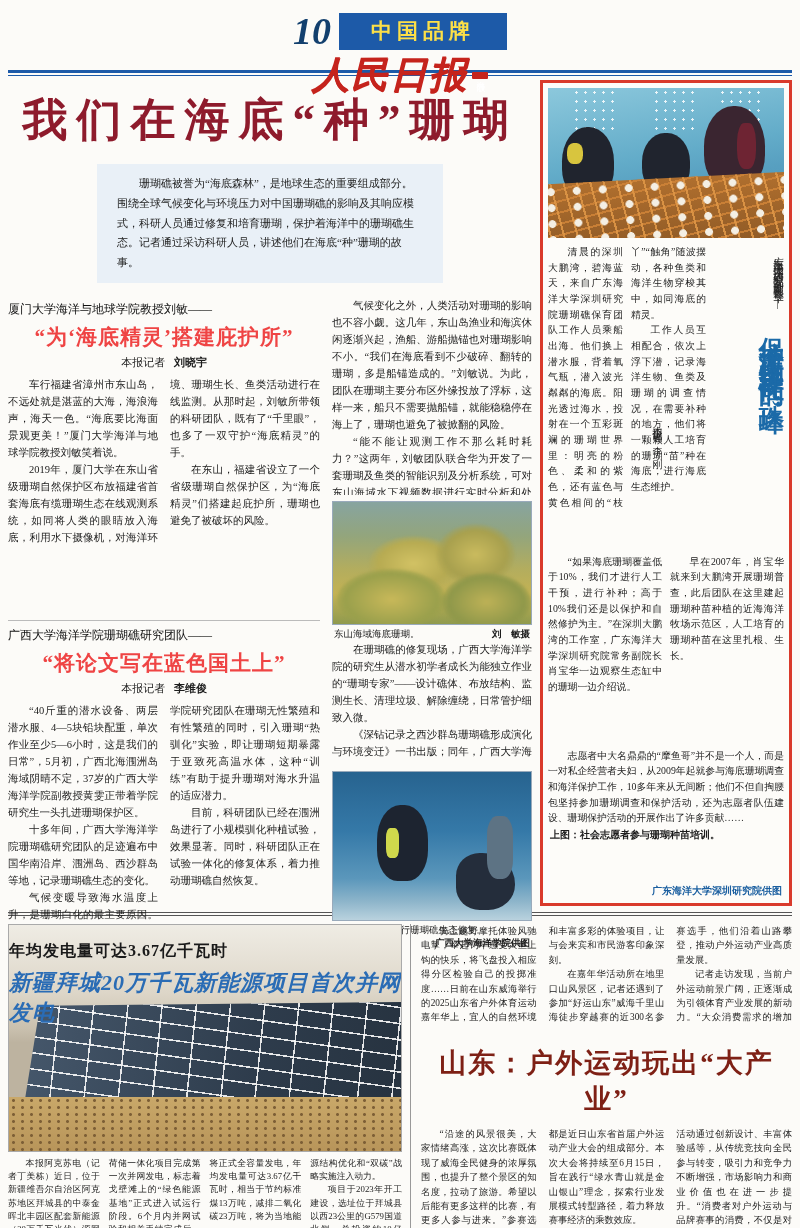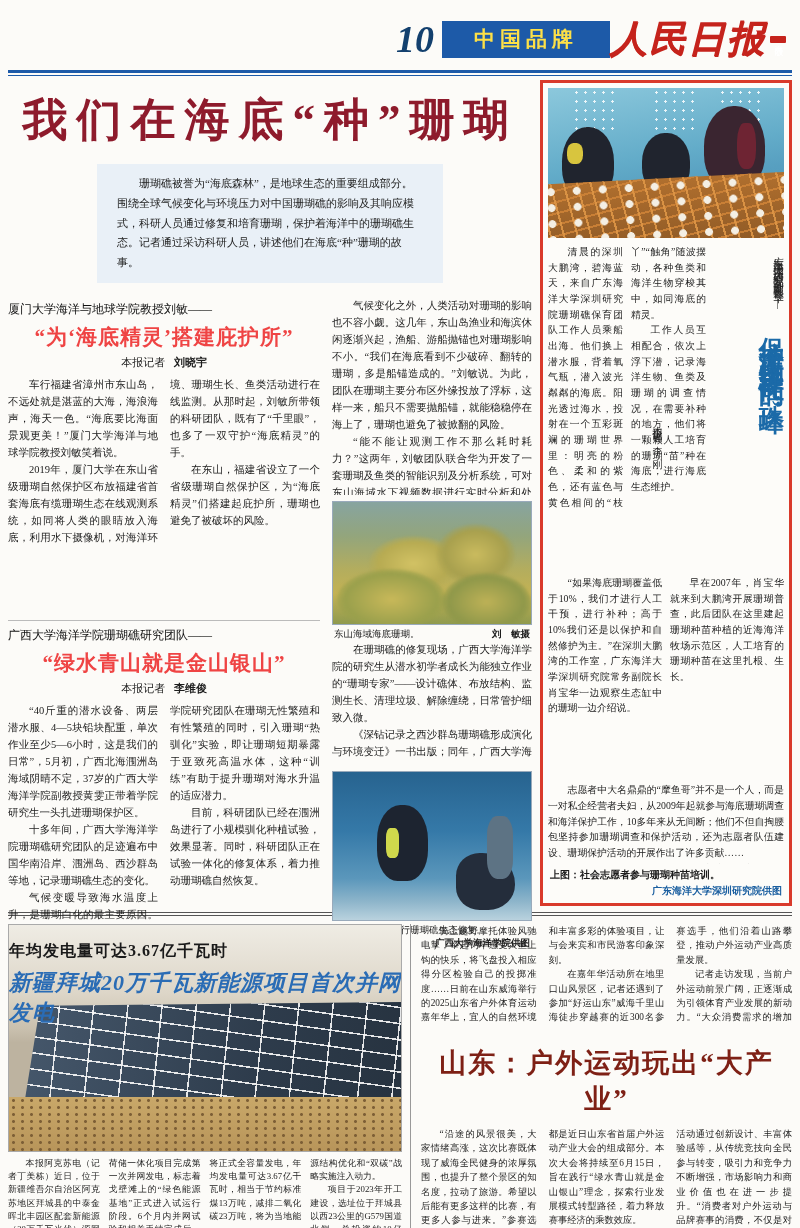--- a/index.html
+++ b/index.html
@@ -1,21 +1,21 @@
 <!DOCTYPE html>
 <html><head>
 <meta charset="utf-8">
 <style>
   * { box-sizing: border-box; margin: 0; padding: 0; }
   html,body { background:#e8e8e6; }
   body { font-family: "Liberation Serif", "DejaVu Serif", serif; }
   .page { width:800px; height:1228px; margin:0 auto; background:#fcfbf8; color:#1c1c1c; overflow:hidden; position:relative; padding:6px 8px 0; }
 
   
-  .hdr { display:flex; align-items:center; justify-content:flex-end; padding:6px 6px 2px; height:62px; }
+  .hdr { display:flex; align-items:center; justify-content:space-between; padding:6px 6px 2px; height:62px;flex-direction:column; }
   .hdr-left { display:flex; align-items:center; gap:8px; }
   .pagenum { font-size:38px; font-weight:bold; font-style:italic; color:#13406e; line-height:1; }
   .secbox { background:#1d5aa8; color:#fde047; font-family:"Liberation Sans",sans-serif; font-weight:bold; font-size:21px; letter-spacing:5px; padding:4px 32px 5px; }
   .masthead { display:flex; align-items:center; gap:4px; }
   .mh-title { color:#c5231c; font-size:37px; font-weight:bold; font-style:italic; letter-spacing:2px; text-shadow:0.5px 0.5px 0 #c5231c; }
   .mh-badge { background:#c5231c; color:#fff; font-size:9px; writing-mode:vertical-rl; padding:2px 3px; line-height:1.1; letter-spacing:1px; border-radius:1px; }
   .hdr-right { text-align:right; font-size:12.5px; line-height:1.5; }
   .hdr-right .sub { font-size:9.5px; color:#333; }
   .blue-rule { height:6px; border-top:3px solid #1d5aa8; border-bottom:1px solid #1d5aa8; margin:2px 0 4px; }
 
@@ -80,21 +80,21 @@
   .feat-main { display:flex; gap:14px; height:328px; margin-top:6px; overflow:hidden; }
   .feat-side { flex:1; min-width:0; column-count:2; column-gap:8px; font-size:9.8px; line-height:1.6; text-align:justify; overflow:hidden; }
   .feat-side p, .feat-wide p, .feat-full p { text-indent:2em; margin:0; }
   .vtitle { width:64px; flex:none; writing-mode:vertical-rl; display:flex; gap:6px; padding-top:4px; }
   .vkicker { font-size:10.5px; letter-spacing:2px; color:#222; line-height:1.2; }
   .vt { font-size:25px; font-weight:bold; color:#1b6aa8; letter-spacing:5px; line-height:1.05; }
   .vbyline { font-size:10px; padding-block-start:120px; letter-spacing:2px; }
   .feat-wide { column-count:2; column-gap:8px; font-size:9.8px; line-height:1.6; text-align:justify; height:206px; overflow:hidden; margin-top:4px; }
   .feat-full { font-size:9.8px; line-height:1.6; text-align:justify; height:82px; overflow:hidden; margin-top:2px; }
   .feat-cap { font-size:10px; font-weight:bold; padding:4px 0 0 2px; }
-  .feat-credit { font-size:10px; text-align:right; font-weight:bold; color:#1b5fa0; padding:2px 2px 0; }
+  .feat-credit { font-size:10px; text-align:right; font-weight:bold; color:#1b5fa0; padding:2px 2px 0;margin-top:40px; }
 
   
   .double-rule { border-top:1px solid #555; border-bottom:1px solid #555; height:4px; margin:6px 0 8px; }
   .bottom { display:flex; height:318px; gap:0; }
   .solar { width:402px; flex:none; padding-right:8px; }
   .ph-solar { height:228px; border:1px solid #aaa; background:linear-gradient(180deg,#efece4 0%,#ddd6c8 30%,#c9c0ae 46%,#bdb3a0 52%); }
   .panels { position:absolute; left:4%; right:-2%; top:34%; height:44%; background:
       repeating-linear-gradient(96deg, rgba(250,250,250,.9) 0 1.5px, transparent 1.5px 34px),
       repeating-linear-gradient(8deg, rgba(250,250,250,.9) 0 1.5px, transparent 1.5px 16px),
       linear-gradient(100deg,#46586c,#2e3c4c 60%,#26323f);
@@ -151,21 +151,21 @@
               <p>车行福建省漳州市东山岛，不远处就是湛蓝的大海，海浪海声，海天一色。“海底要比海面景观更美！”厦门大学海洋与地球学院教授刘敏笑着说。</p>
               <p>2019年，厦门大学在东山省级珊瑚自然保护区布放福建省首套海底有缆珊瑚生态在线观测系统，如同将人类的眼睛放入海底，利用水下摄像机，对海洋环境、珊瑚生长、鱼类活动进行在线监测。从那时起，刘敏所带领的科研团队，既有了“千里眼”，也多了一双守护“海底精灵”的手。</p>
               <p>在东山，福建省设立了一个省级珊瑚自然保护区，为“海底精灵”们搭建起庇护所，珊瑚也避免了被破坏的风险。</p>
             </div>
           </article>
 
           <div class="art2sep"></div>
 
           <article>
             <div class="kicker">广西大学海洋学院珊瑚礁研究团队——</div>
-            <h2 class="art">“绿水青山就是金山银山”</h2>
+            <h2 class="art">“将论文写在蓝色国土上”</h2>
             <div class="byline">
               <span>本报记者</span>
               <b>李维俊</b>
             </div>
             <div class="body2col b2">
               <p>“40斤重的潜水设备、两层潜水服、4—5块铅块配重，单次作业至少5—6小时，这是我们的日常”，5月初，广西北海涠洲岛海域阴晴不定，37岁的广西大学海洋学院副教授黄雯正带着学院研究生一头扎进珊瑚保护区。</p>
               <p>十多年间，广西大学海洋学院珊瑚礁研究团队的足迹遍布中国华南沿岸、涠洲岛、西沙群岛等地，记录珊瑚礁生态的变化。</p>
               <p>气候变暖导致海水温度上升，是珊瑚白化的最主要原因。学院研究团队在珊瑚无性繁殖和有性繁殖的同时，引入珊瑚“热驯化”实验，即让珊瑚短期暴露于亚致死高温水体，这种“训练”有助于提升珊瑚对海水升温的适应潜力。</p>
               <p>目前，科研团队已经在涠洲岛进行了小规模驯化种植试验，效果显著。同时，科研团队正在试验一体化的修复体系，着力推动珊瑚礁自然恢复。</p>
             </div>

